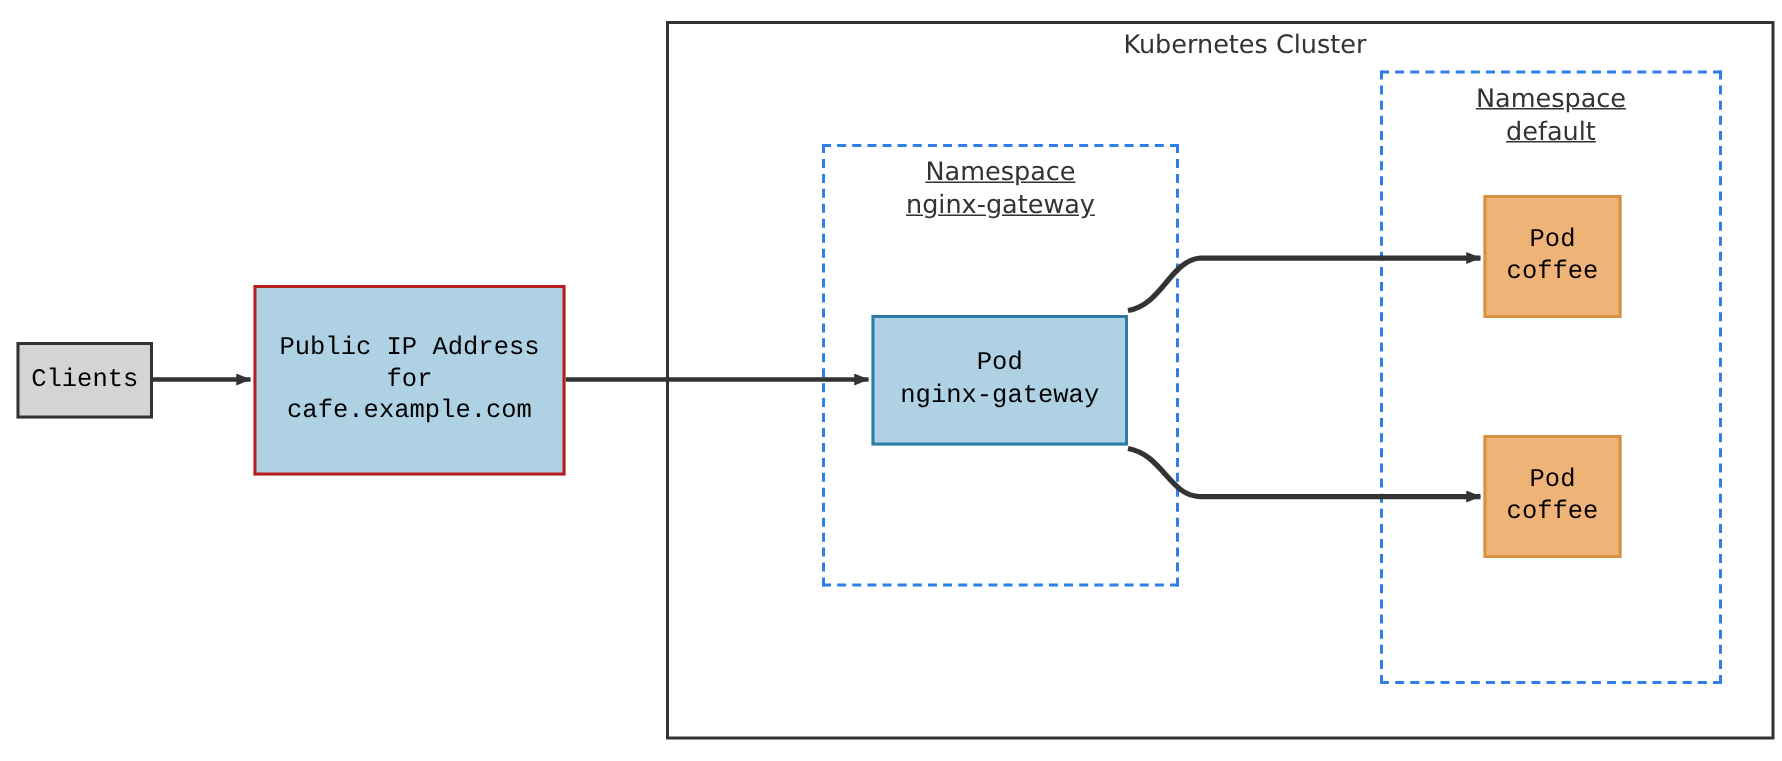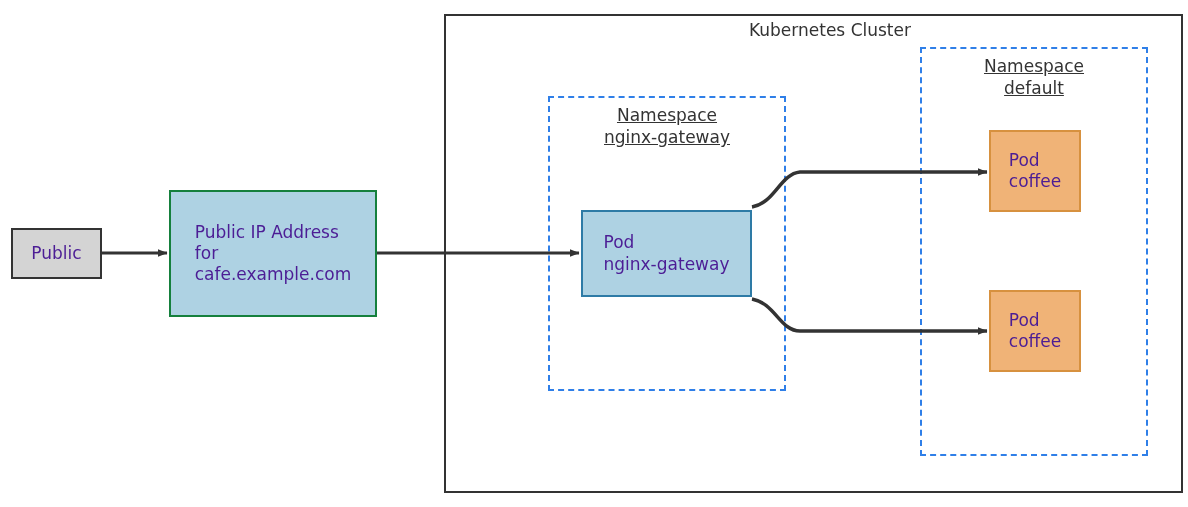--- a/index.html
+++ b/index.html
@@ -16,43 +16,44 @@
     height: 507px;
     background: #ffffff;
     overflow: hidden;
   }
   .box {
     position: absolute;
     box-sizing: border-box;
     display: flex;
     align-items: center;
     justify-content: center;
-    text-align: left;
+    text-align: center;
     line-height: 1.25;
-    color: #4c1d95;
+    color: #000000;
     white-space: pre-line;
+    font-family: Liberation Mono, monospace;
   }
   
   #clients-node {
     left: 11px;
     top: 228px;
     width: 91px;
     height: 51px;
     background: #d4d4d4;
     border: 2px solid #333333;
     font-size: 17px;
   }
   
   #publicip-node {
     left: 169px;
     top: 190px;
     width: 208px;
     height: 127px;
     background: #aed2e3;
-    border: 2px solid #15803d;
+    border: 2px solid #b91c1c;
     font-size: 17px;
   }
   
   #cluster-box {
     position: absolute;
     left: 444px;
     top: 14px;
     width: 739px;
     height: 479px;
     box-sizing: border-box;
@@ -164,21 +165,21 @@
 
     <line x1="102" y1="253" x2="167" y2="253" stroke="#333333" stroke-width="3" marker-end="url(#arrowhead)"></line>
 
     <line x1="377" y1="253" x2="579" y2="253" stroke="#333333" stroke-width="3" marker-end="url(#arrowhead)"></line>
 
     <path d="M752,207 C775,203 780,174 800,172 L987,172" fill="none" stroke="#333333" stroke-width="3.5" marker-end="url(#arrowhead)"></path>
 
     <path d="M752,299 C775,303 780,331 800,331 L987,331" fill="none" stroke="#333333" stroke-width="3.5" marker-end="url(#arrowhead)"></path>
   </svg>
 
-  <div id="clients-node" class="box">Public</div>
+  <div id="clients-node" class="box">Clients</div>
   <div id="publicip-node" class="box">Public IP Address
 for
 cafe.example.com</div>
   <div id="pod-nginx-gateway" class="box">Pod
 nginx-gateway</div>
   <div id="pod-coffee-1" class="box pod-coffee">Pod
 coffee</div>
   <div id="pod-coffee-2" class="box pod-coffee">Pod
 coffee</div>
 

